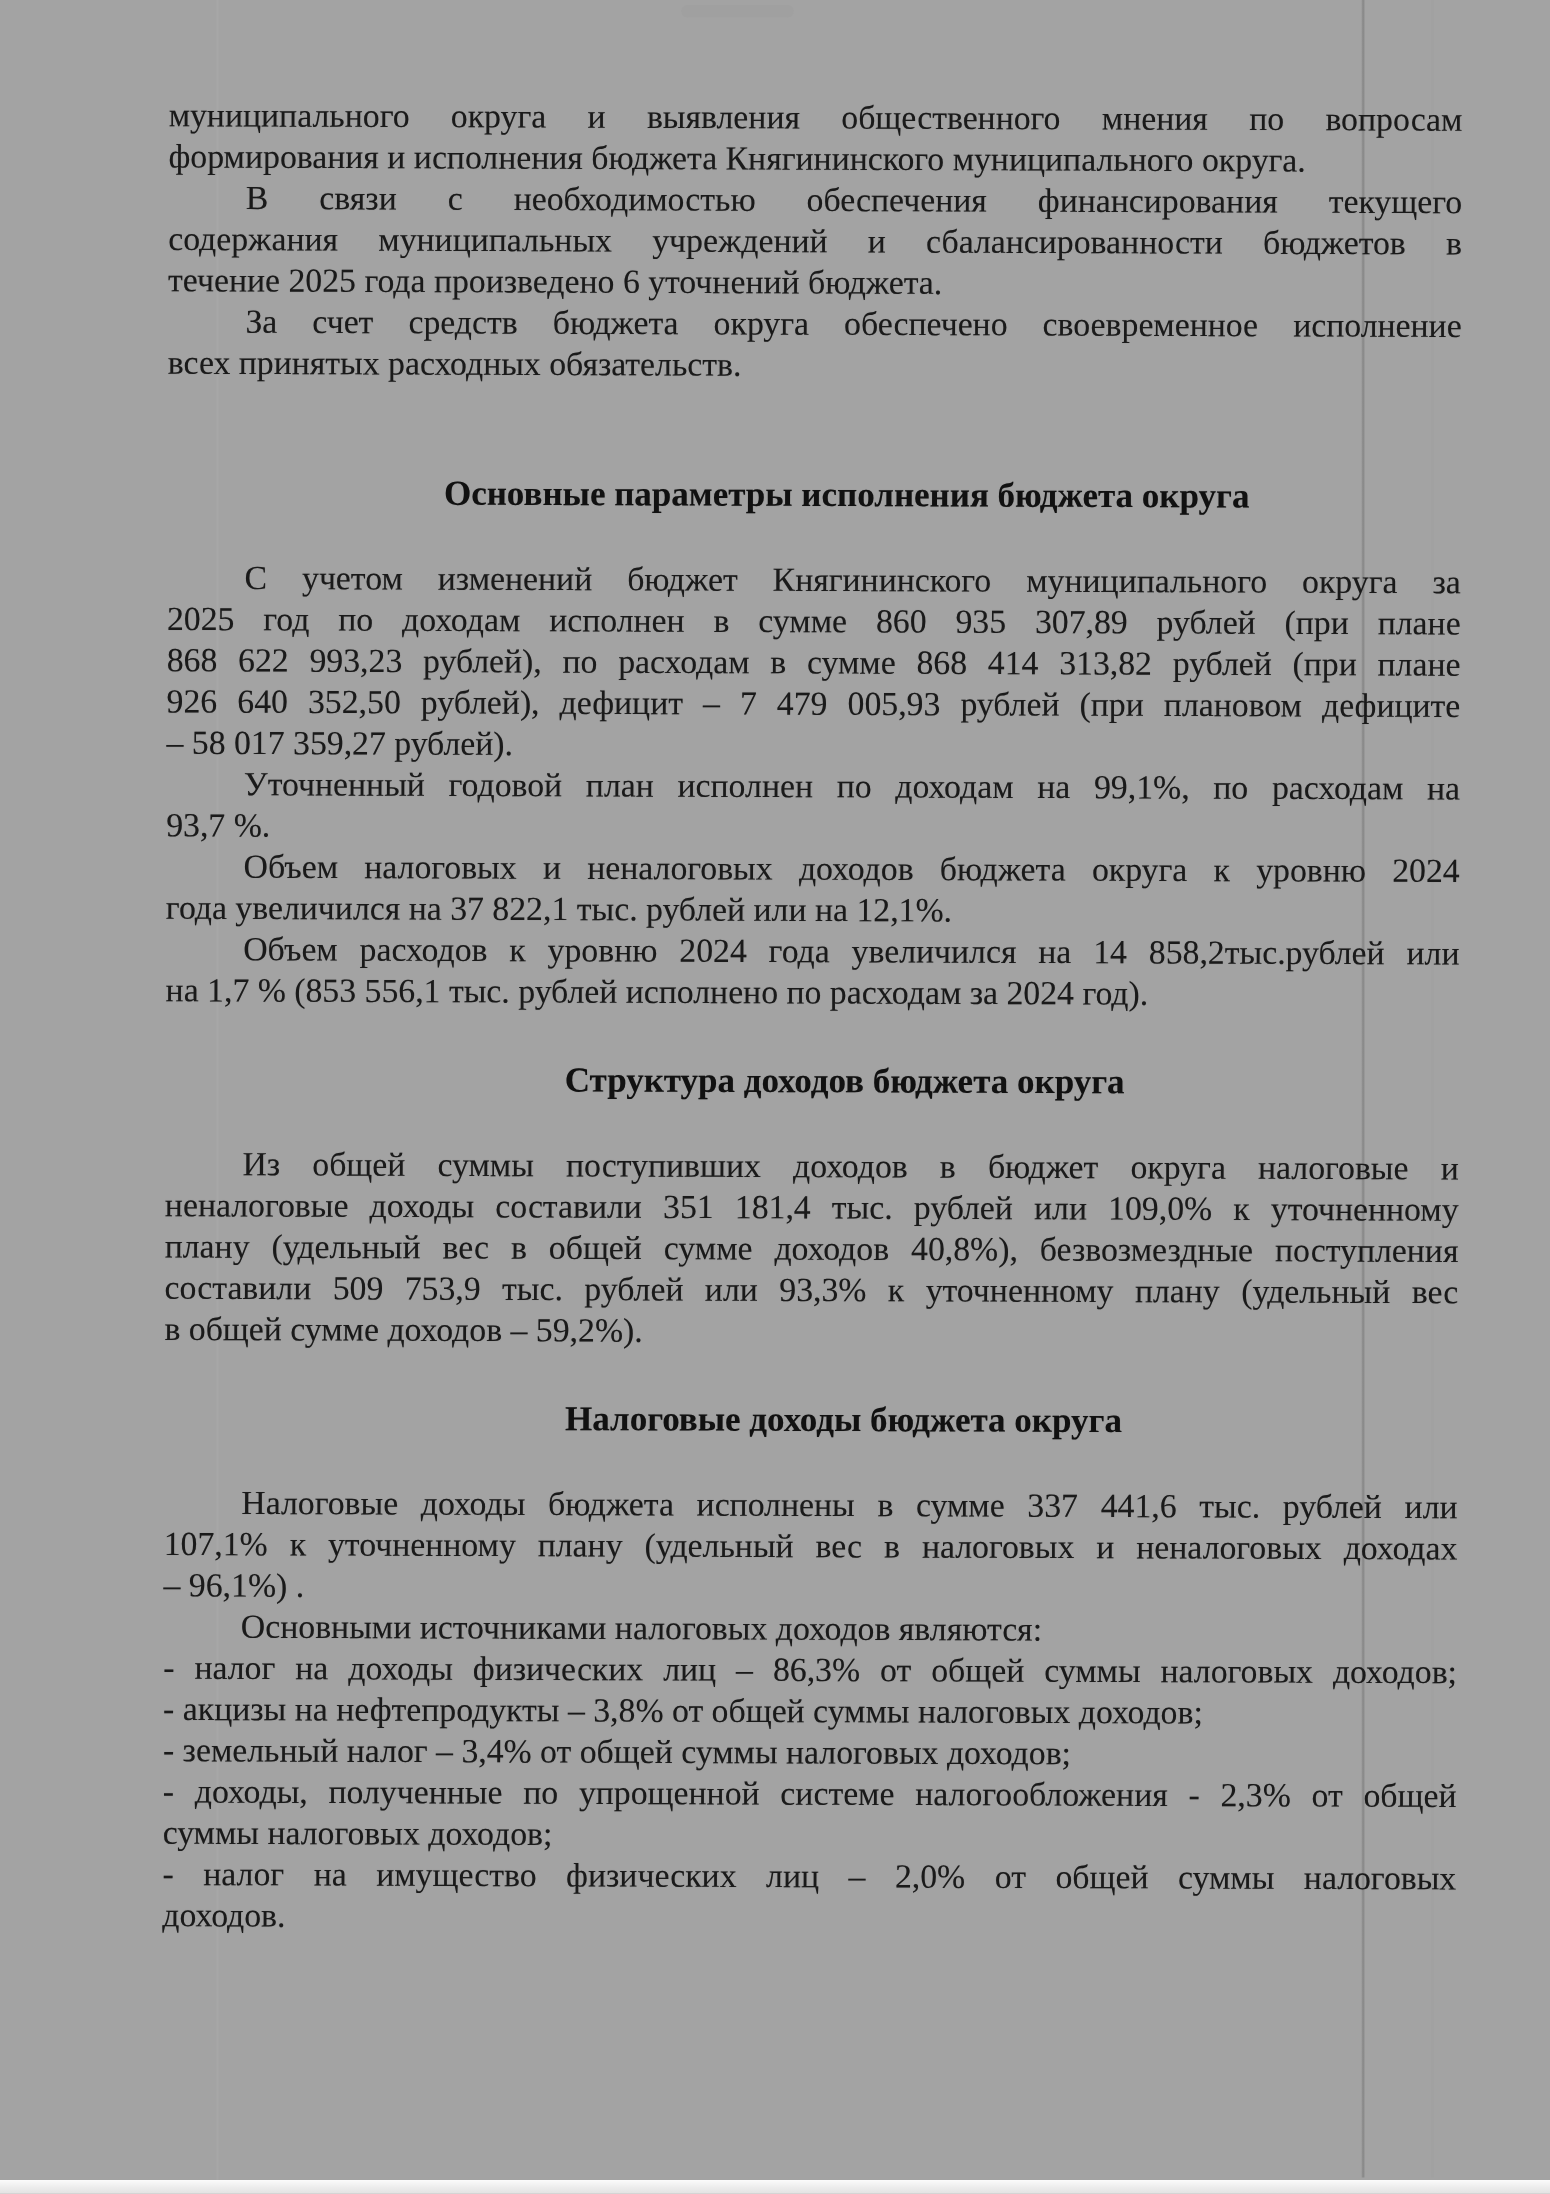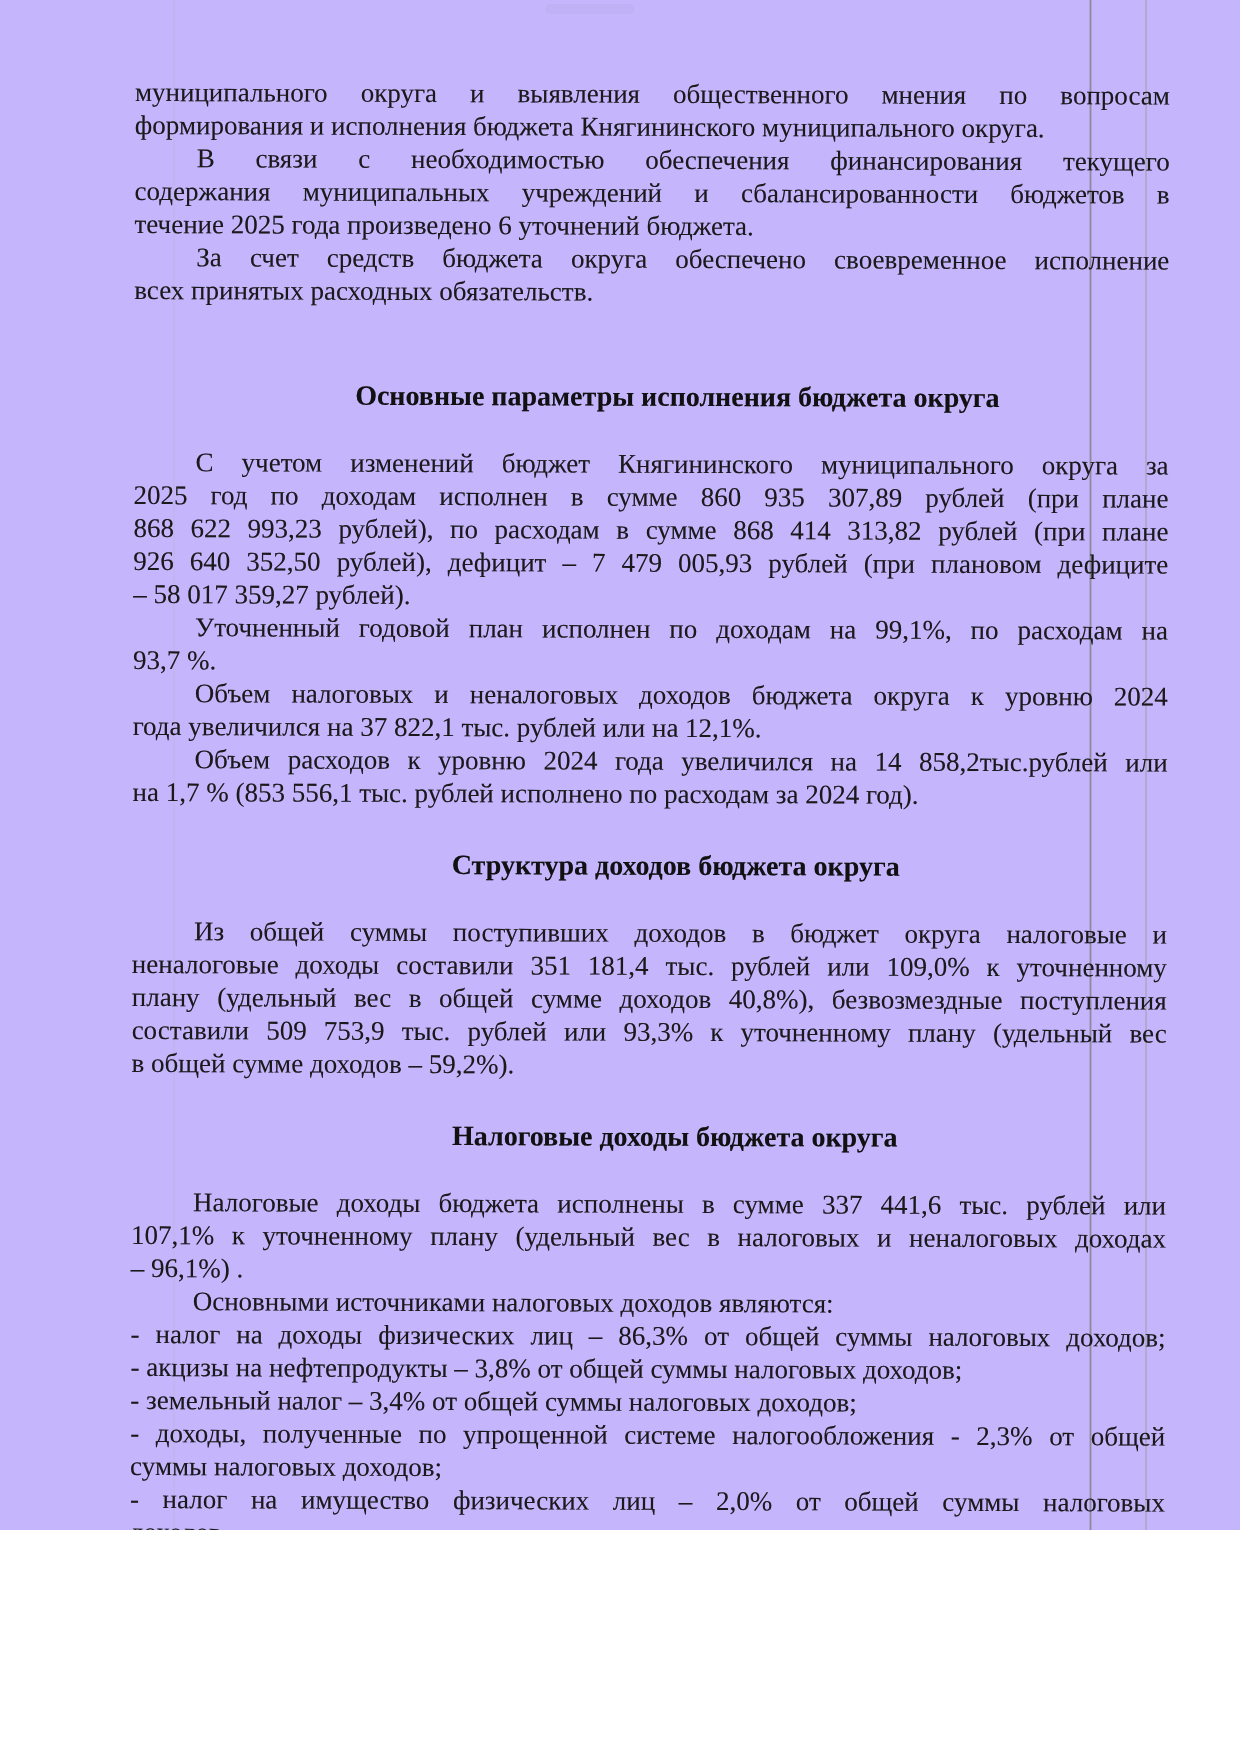--- a/index.html
+++ b/index.html
@@ -1,19 +1,19 @@
 <!DOCTYPE html>
 <html lang="ru"><head>
 <meta charset="utf-8">
 <style>
   html,body { margin:0; padding:0; background:#ffffff; }
   .page {
     position:relative;
-    width:1240px; height:1530px;
-    background:#c4b5fd;
+    width:1240px; height:1755px;
+    background:#a3a3a3;
     overflow:hidden;
     font-family:"Liberation Serif","DejaVu Serif",serif;
   }
   
   .artifact { position:absolute; pointer-events:none; }
   .vline-strong {
     left:1089px; top:0; width:3px; height:1742px;
     background:linear-gradient(90deg, rgba(130,130,130,0.12), rgba(122,122,122,0.72), rgba(130,130,130,0.12));
   }
   .vline-light {

